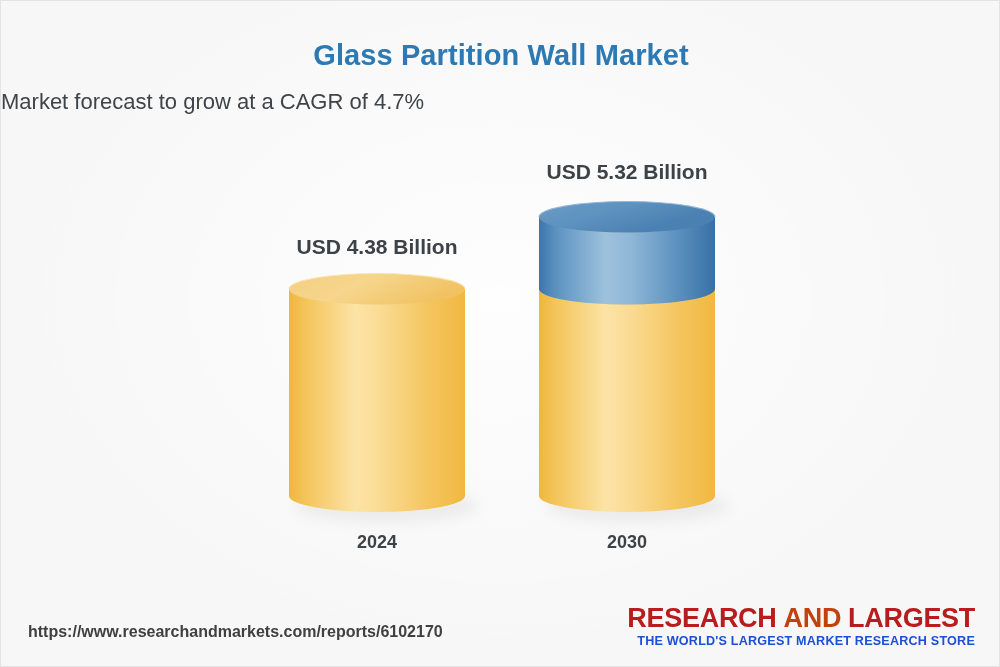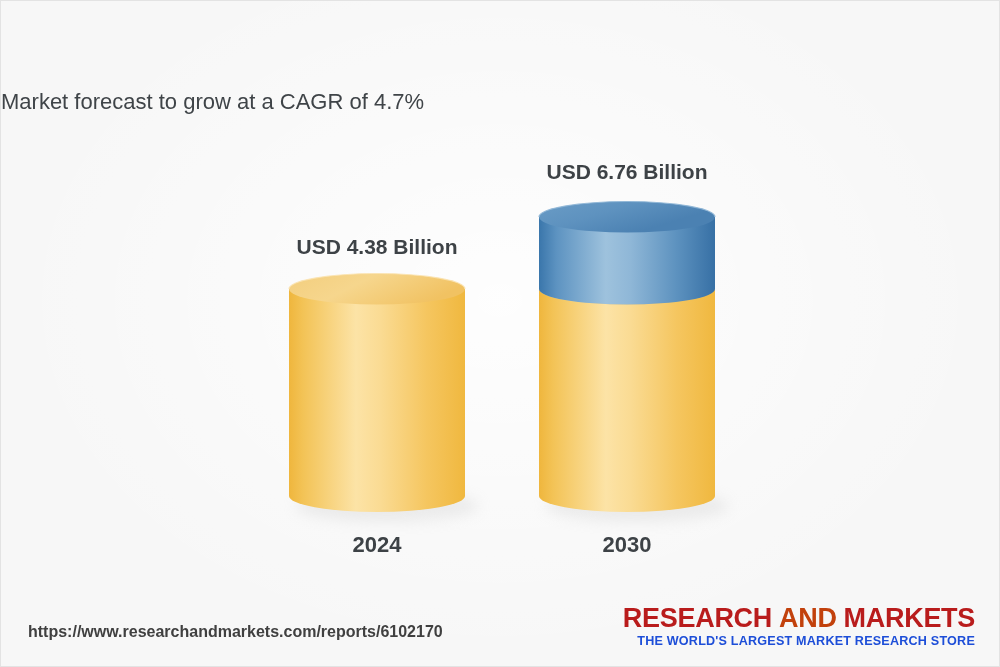--- a/index.html
+++ b/index.html
@@ -71,21 +71,21 @@
     font-weight: bold;
     color: #3d4246;
     white-space: nowrap;
     text-align: center;
   }
   .value-label.v2024 { left: 238px; top: 234px; width: 276px; }
   .value-label.v2030 { left: 488px; top: 159px; width: 276px; }
 
   .cat-label {
     position: absolute;
-    font-size: 22px;
+    font-size: 18px;
     font-weight: bold;
     color: #3d4246;
     text-align: center;
     white-space: nowrap;
   }
   .cat-label.c2024 { left: 288px; top: 531px; width: 176px; }
   .cat-label.c2030 { left: 538px; top: 531px; width: 176px; }
 
   
   .footer-url {
@@ -122,20 +122,21 @@
     line-height: 1.2;
     margin-top: 2px;
     white-space: nowrap;
   }
 </style>
 </head>
 <body>
 
 <div id="canvas">
 
+  <div class="chart-title">Glass Partition Wall Market</div>
 
   <div class="chart-subtitle">Market forecast to grow at a CAGR of 4.7%</div>
 
   <div class="plot">
 
     <svg width="1000" height="600" viewBox="0 0 1000 600" style="position:absolute;left:0;top:0;">
       <defs>
 
         <linearGradient id="goldBody" x1="0" y1="0" x2="1" y2="0">
           <stop offset="0%" stop-color="#efb63d"></stop>
@@ -193,27 +194,27 @@
         <path d="M 538 216 L 538 288 A 88 15.5 0 0 0 714 288 L 714 216 Z" fill="url(#blueBody)"></path>
 
         <ellipse cx="626" cy="216" rx="88" ry="15.5" fill="url(#blueCap)"></ellipse>
 
         <path d="M 538 216 A 88 15.5 0 0 1 714 216" fill="none" stroke="#8fb6d6" stroke-width="1.2" opacity="0.9"></path>
       </g>
     </svg>
 
     <div class="value-label v2024">USD 4.38 Billion</div>
 
-    <div class="value-label v2030">USD 6.76 Billion</div>
+    <div class="value-label v2030">USD 5.32 Billion</div>
 
     <div class="cat-label c2024">2024</div>
 
     <div class="cat-label c2030">2030</div>
   </div>
 
   <div class="footer-url">https://www.researchandmarkets.com/reports/6102170</div>
 
   <div class="logo">
-    <div class="logo-main"><span class="logo-word-blue">RESEARCH</span><span style="display:inline-block;width:7px;"></span><span class="logo-word-gold">AND</span><span style="display:inline-block;width:7px;"></span><span class="logo-word-blue">MARKETS</span></div>
+    <div class="logo-main"><span class="logo-word-blue">RESEARCH</span><span style="display:inline-block;width:7px;"></span><span class="logo-word-gold">AND</span><span style="display:inline-block;width:7px;"></span><span class="logo-word-blue">LARGEST</span></div>
     <div class="logo-tagline">THE WORLD'S LARGEST MARKET RESEARCH STORE</div>
   </div>
 
 </div>
 
 </body></html>

